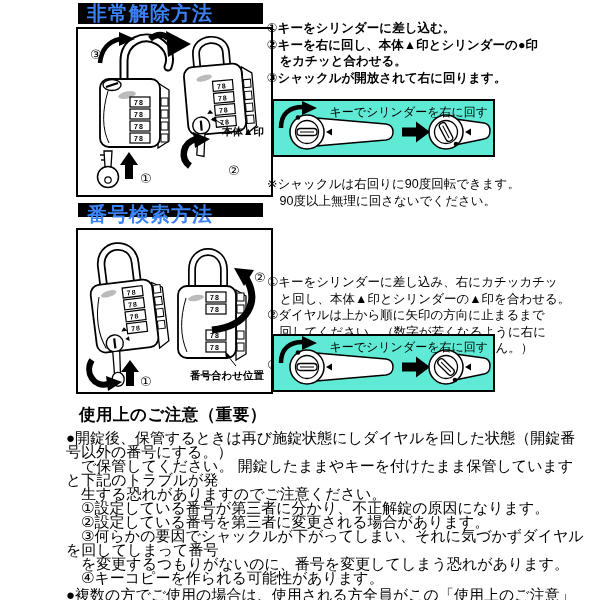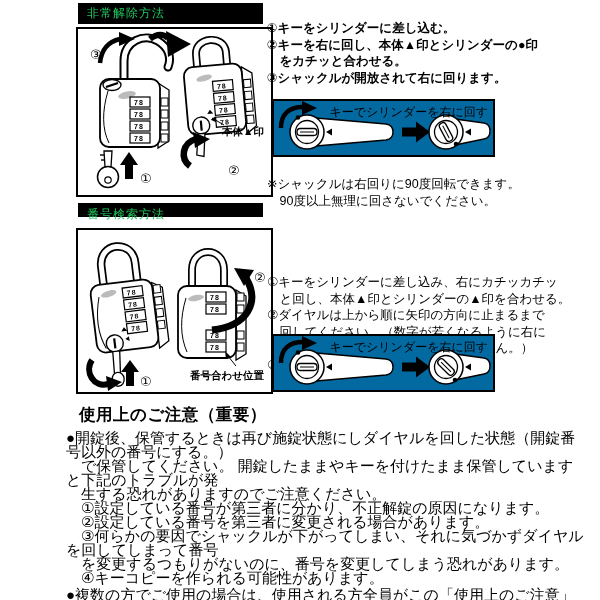--- a/index.html
+++ b/index.html
@@ -1,21 +1,21 @@
 <!DOCTYPE html>
 <html><head>
 <meta charset="utf-8">
 <style>
   html,body{margin:0;padding:0;background:#fff;}
   .page{position:relative;width:600px;height:600px;background:#fff;overflow:hidden;
         font-family:"Liberation Sans","DejaVu Sans",sans-serif;color:#000;}
-  .bar{position:absolute;background:#000;color:#22c55e;font-weight:normal;font-size:12px;
+  .bar{position:absolute;background:#000;color:#3b82f6;font-weight:bold;font-size:20px;
        line-height:21px;padding-left:9px;letter-spacing:1px;box-sizing:border-box;}
   .dbox{position:absolute;border:2px solid #000;background:#fff;box-sizing:border-box;}
-  .cylbox{position:absolute;border:2px solid #000;background:#0369a1;box-sizing:border-box;}
+  .cylbox{position:absolute;border:2px solid #000;background:#5eead4;box-sizing:border-box;}
   .cylcap{position:absolute;top:3px;right:5px;font-size:12px;white-space:nowrap;}
   .steps{position:absolute;font-size:12.5px;line-height:16.5px;white-space:pre-line;width:320px;}
   .note{position:absolute;font-size:12.5px;line-height:17px;white-space:pre-line;width:320px;margin-top:12px;}
   .notice{position:absolute;left:66px;top:404px;width:520px;}
   .notice h2{font-size:16.5px;font-weight:bold;margin:0 0 5px 13px;letter-spacing:.5px;}
   .nb{font-size:15px;line-height:14px;margin-bottom:3px;white-space:pre-line;}
   svg{display:block;}
   svg text{font-family:"Liberation Sans","DejaVu Sans",sans-serif;}
   .stepnum{font-size:13px;}
   .small-label{font-size:10.5px;font-weight:bold;}

